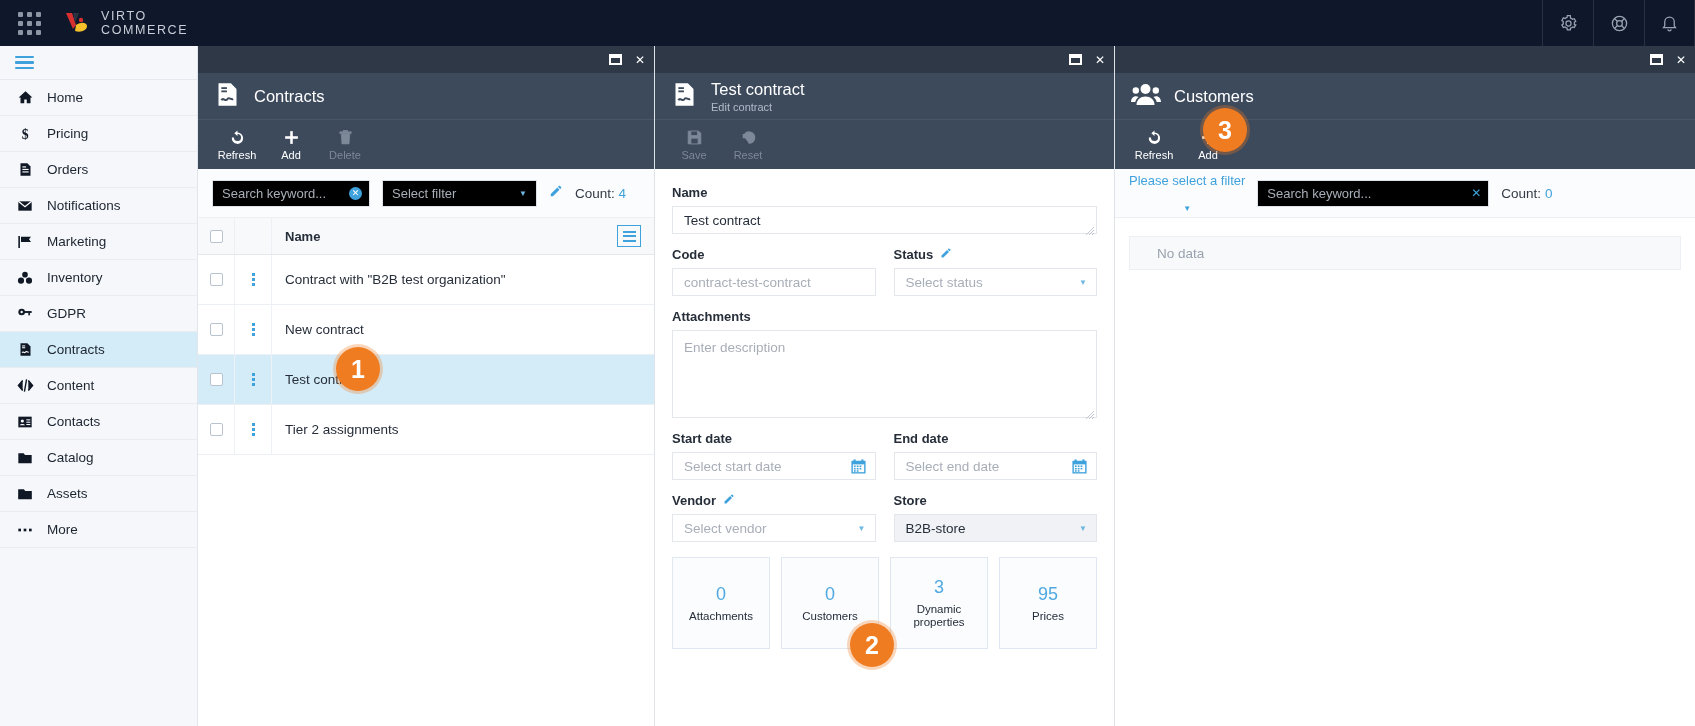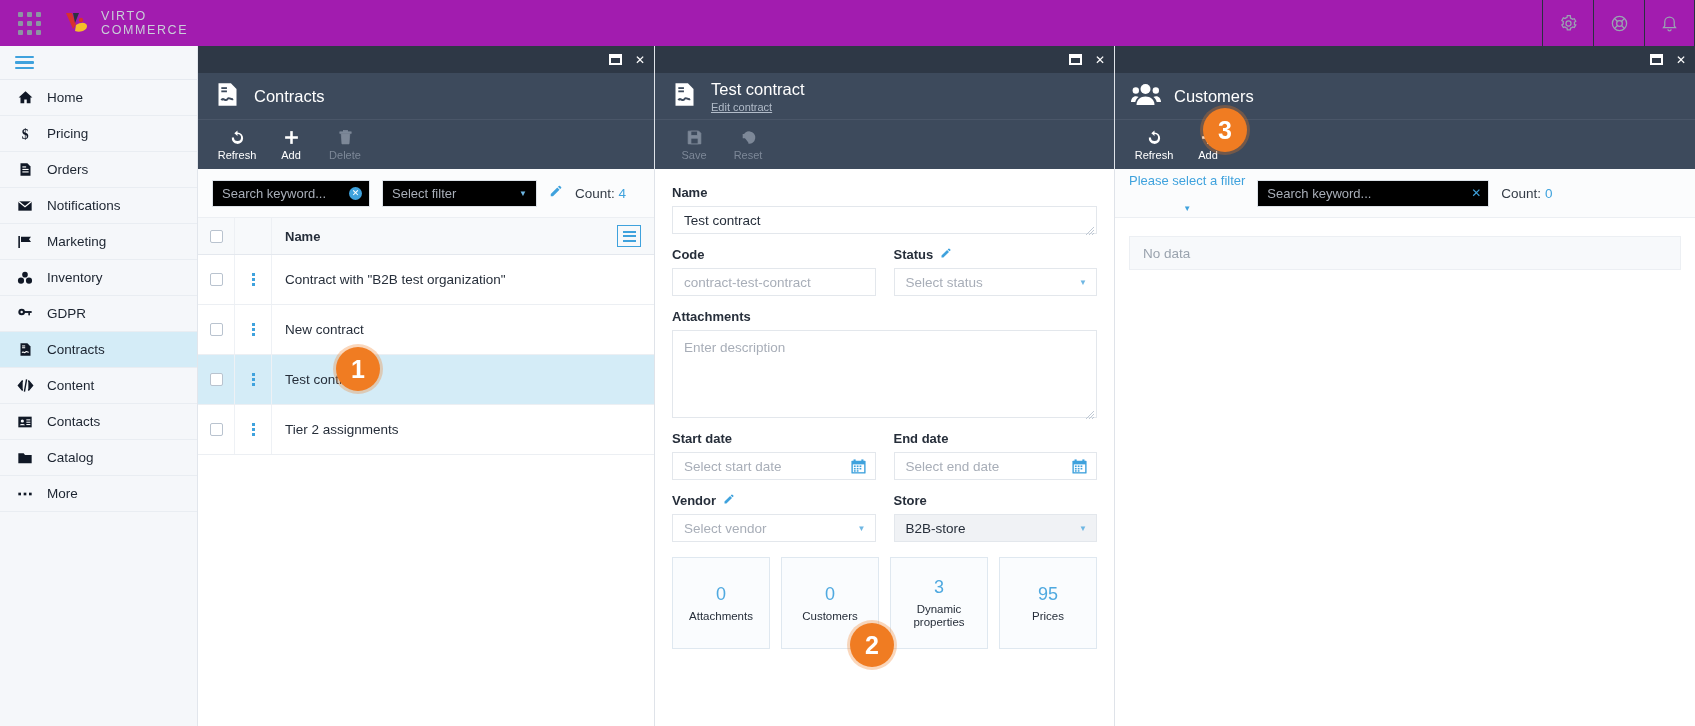--- a/index.html
+++ b/index.html
@@ -6,21 +6,21 @@
   html, body {
     width: 1695px; height: 726px;
     font-family: "Liberation Sans", sans-serif;
     background: #fff; overflow: hidden;
   }
   body { position: relative; }
 
   
   .topbar {
     position: absolute; left: 0; top: 0; width: 1695px; height: 46px;
-    background: #a21caf; display: flex; align-items: center;
+    background: #0f172a; display: flex; align-items: center;
   }
   .app-grid { width: 58px; display: flex; justify-content: center; align-items: center; }
   .app-grid .dots { display: grid; grid-template-columns: repeat(3, 5px); grid-gap: 4px; }
   .app-grid .dots i { width: 5px; height: 5px; background: #8d94a3; border-radius: 1px; display: block; }
   .brand { display: flex; align-items: center; gap: 9px; margin-left: 4px; }
   .brand-mark { width: 30px; height: 30px; position: relative; }
   .brand-text { color: #c9ced8; font-size: 12.5px; line-height: 14px; letter-spacing: 1.6px; }
   .topbar-spacer { flex: 1; }
   .topicons { display: flex; height: 46px; }
   .topicon {
@@ -59,21 +59,21 @@
   }
   .chrome-btn { color: #ffffff; font-size: 12px; line-height: 1; cursor: default; }
   .chrome-min {
     width: 13px; height: 11px; border: 2px solid #fff; border-top-width: 4px; display: block;
   }
   .blade-header {
     height: 47px; background: #3d4a5c; display: flex; align-items: center;
     gap: 13px; padding-left: 16px; border-bottom: 1px solid #4a5668;
   }
   .blade-title { color: #fff; font-size: 16.5px; }
-  .blade-sub { color: #b2bcc9; font-size: 11px; margin-top: 2px; text-decoration: underline; }
+  .blade-sub { color: #b2bcc9; font-size: 11px; margin-top: 2px; }
   .blade-toolbar {
     height: 49px; background: #3d4a5c; display: flex; align-items: center;
     padding-left: 13px; gap: 2px; position: relative;
   }
   .tb-btn {
     width: 52px; display: flex; flex-direction: column; align-items: center;
     gap: 3px; color: #ffffff; font-size: 11px;
   }
   .tb-btn.disabled { color: #7d8898; }
   .tb-btn.disabled svg { fill: #7d8898; stroke: #7d8898; }
@@ -148,21 +148,21 @@
   .card {
     flex: 1; height: 92px; border: 1px solid #dfe8f0; background: #fafcfe;
     display: flex; flex-direction: column; align-items: center; justify-content: center; gap: 5px;
   }
   .card .num { font-size: 18px; color: #4fa9e0; }
   .card .lbl { font-size: 11.5px; color: #262e3a; text-align: center; line-height: 13px; }
 
   .nodata {
     margin: 18px 14px 0 14px; height: 34px; background: #f7f9fb;
     border: 1px solid #eceff3; display: flex; align-items: center;
-    padding-left: 13px; font-size: 13.5px; color: #9aa3ae;
+    padding-left: 27px; font-size: 13.5px; color: #9aa3ae;
   }
   .link-filter { color: #3fa2dd; font-size: 13px; display: flex; align-items: center; gap: 16px; flex-direction: column; }
 
   
   .marker {
     position: absolute; width: 44px; height: 44px; border-radius: 50%;
     background: #f07c22; color: #fff; font-size: 25px; font-weight: bold;
     display: flex; align-items: center; justify-content: center;
     box-shadow: 0 0 0 3px rgba(240,124,34,0.30);
     z-index: 50;
@@ -342,20 +342,28 @@
 
   <div class="navitem">
     <span class="navicon">
       <svg width="16" height="16" viewBox="0 0 24 24">
           <path d="M2 5h8l2 2.5h10V20H2z"></path>
         </svg>
     </span>
     <span>Catalog</span>
   </div>
 
+  <div class="navitem">
+    <span class="navicon">
+      <svg width="16" height="16" viewBox="0 0 24 24" fill="none" stroke="#101826" stroke-width="2">
+          <path d="M2.8 6h7l2 2.6h9.4V19H2.8z"></path>
+        </svg>
+    </span>
+    <span>Assets</span>
+  </div>
 
   <div class="navitem">
     <span class="navicon">
       <svg width="16" height="16" viewBox="0 0 24 24">
           <rect x="2" y="10" width="4" height="4"></rect>
           <rect x="10" y="10" width="4" height="4"></rect>
           <rect x="18" y="10" width="4" height="4"></rect>
         </svg>
     </span>
     <span>More</span>

